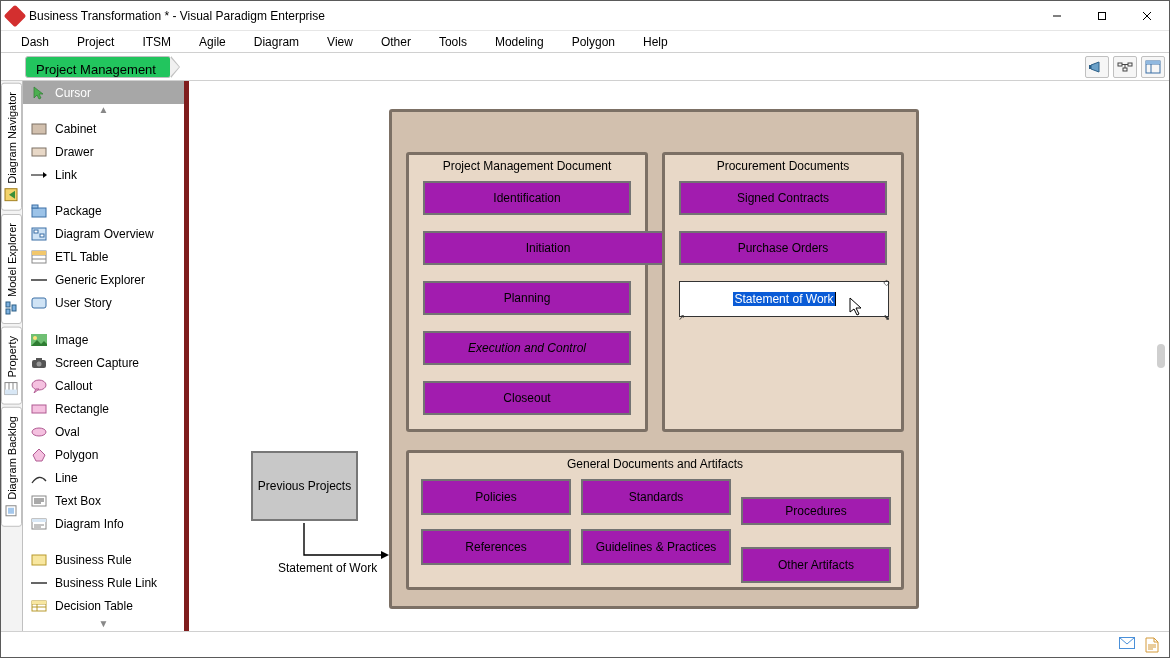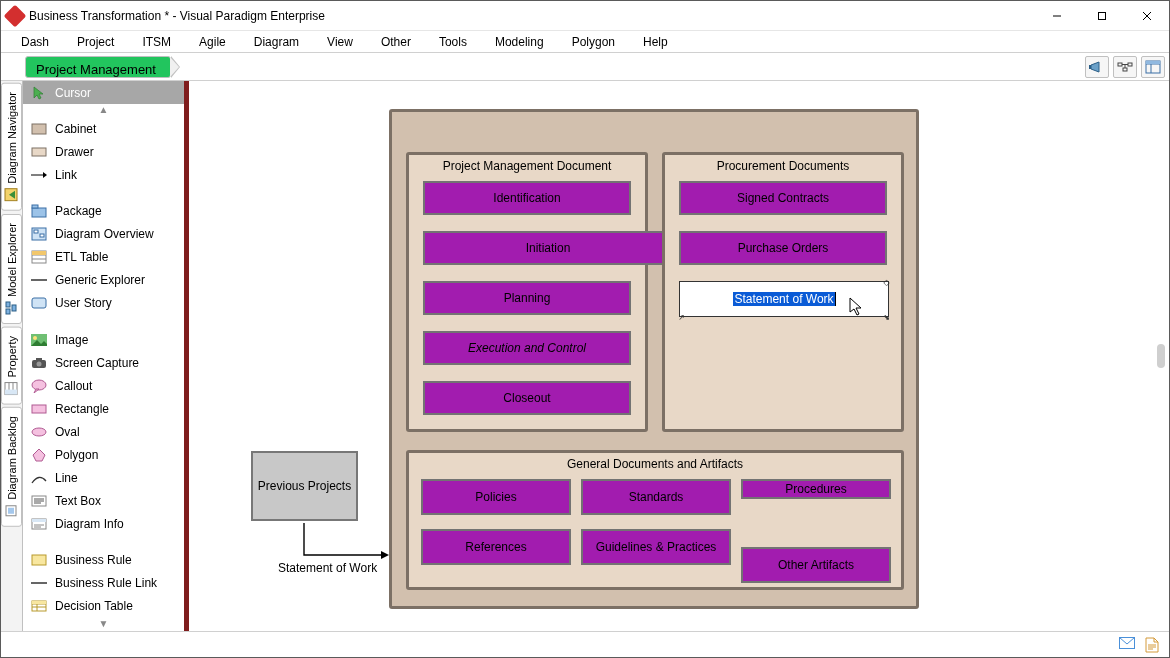--- a/index.html
+++ b/index.html
@@ -642,21 +642,21 @@
           </div>
 
           <div class="drawer" style="left:14px; top:338px; width:498px; height:140px;">
             <div class="drawer-title">General Documents and Artifacts</div>
             <div class="doc" style="left:12px;  top:26px; width:150px; height:36px;">
                 <span>Policies</span>
               </div>
             <div class="doc" style="left:172px; top:26px; width:150px; height:36px;">
                 <span>Standards</span>
               </div>
-            <div class="doc" style="left:332px; top:26px; width:150px; height:20px;">
+            <div class="doc" style="left:332px; top:44px; width:150px; height:28px;">
                 <span>Procedures</span>
               </div>
             <div class="doc" style="left:12px;  top:76px; width:150px; height:36px;">
                 <span>References</span>
               </div>
             <div class="doc" style="left:172px; top:76px; width:150px; height:36px;">
                 <span>Guidelines &amp; Practices</span>
               </div>
             <div class="doc" style="left:332px; top:94px; width:150px; height:36px;">
                 <span>Other Artifacts</span>

